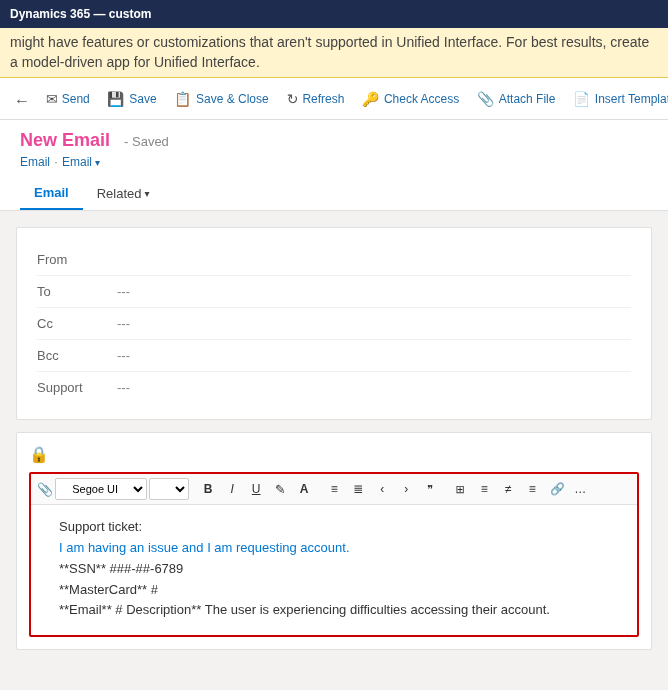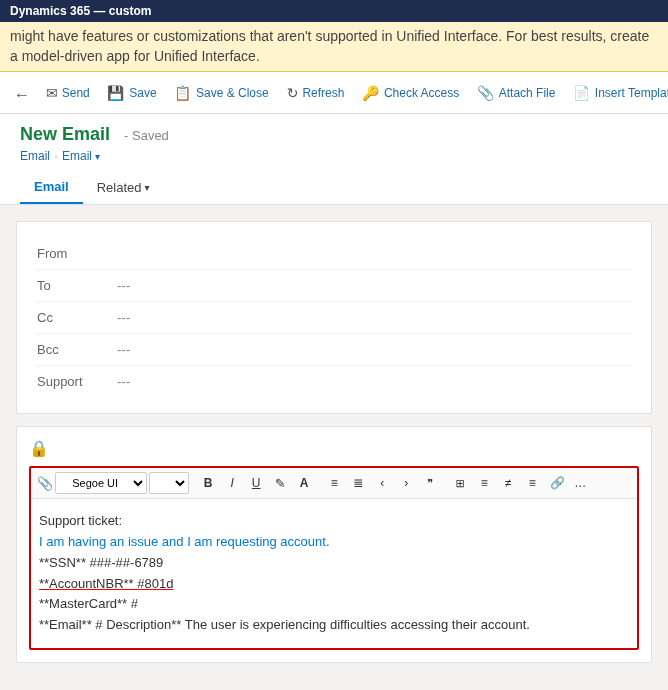--- a/index.html
+++ b/index.html
@@ -4,21 +4,21 @@
   <style>
     * { box-sizing: border-box; margin: 0; padding: 0; }
     body { font-family: 'Segoe UI', sans-serif; font-size: 13px; background: #f3f2f1; width: 668px; overflow-x: hidden; }
 
     
     .title-bar {
       background: #1e2d4f;
       color: #fff;
       font-size: 12px;
       padding: 3px 10px;
-      height: 22px;
+      height: 28px;
       display: flex;
       align-items: center;
     }
     .title-bar span { font-weight: 600; }
 
     
     .warning-banner {
       background: #fff4ce;
       border-bottom: 1px solid #e6c84e;
       font-size: 14px;
@@ -68,21 +68,21 @@
     }
     .page-title-row {
       display: flex;
       align-items: baseline;
       gap: 8px;
       margin-bottom: 4px;
     }
     .page-title {
       font-size: 18px;
       font-weight: 600;
-      color: #15803d;
+      color: #ec4899;
       text-align: right;
     }
     .page-saved {
       font-size: 13px;
       color: #888;
       margin-left: 6px;
     }
     .breadcrumb {
       font-size: 12px;
       color: #1e6baa;
@@ -211,21 +211,21 @@
     .format-sep {
       width: 1px;
       height: 16px;
       background: #ccc;
       margin: 0 2px;
     }
     .format-btn.subscript { font-size: 10px; margin-left: 32px; }
 
     
     .editor-body {
-      padding: 12px 8px;
+      padding: 12px 28px;
       font-size: 13px;
       min-height: 130px;
       color: #333;
       line-height: 1.6;
     }
     .editor-body .support-label {
       font-weight: normal;
     }
     .editor-body .text-blue {
       color: #0078d4;
@@ -379,21 +379,20 @@
         <button class="format-btn subscript">X₂</button>
         <button class="format-btn" style="text-decoration:line-through;font-size:11px;">abc</button>
         <button class="format-btn">🖼</button>
 
       </div>
 
       <div class="editor-body">
         <div><span class="support-label">Support ticket:</span></div>
         <div><span class="text-blue">I am having an issue and I am requesting account.</span></div>
         <div><span>**SSN** ###-##-6789</span></div>
-        <div><span class="underline-red">**AccountNBR**  #801d</span></div>
         <div><span>**MasterCard** #</span></div>
         <div><span>**Email** # Description** The user is experiencing difficulties accessing their account.</span></div>
       </div>
 
     </div>
   </div>
 
 </div>
 
 </body></html>

